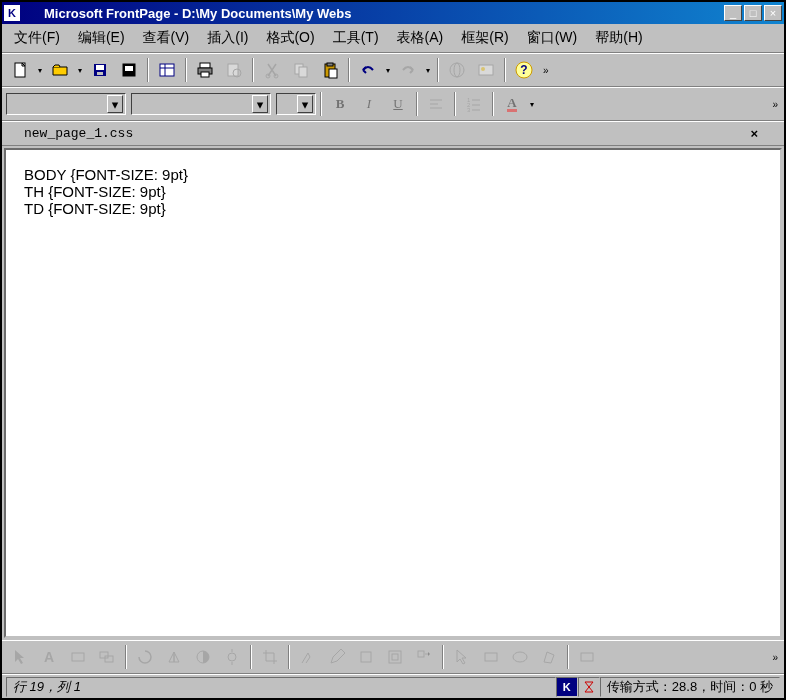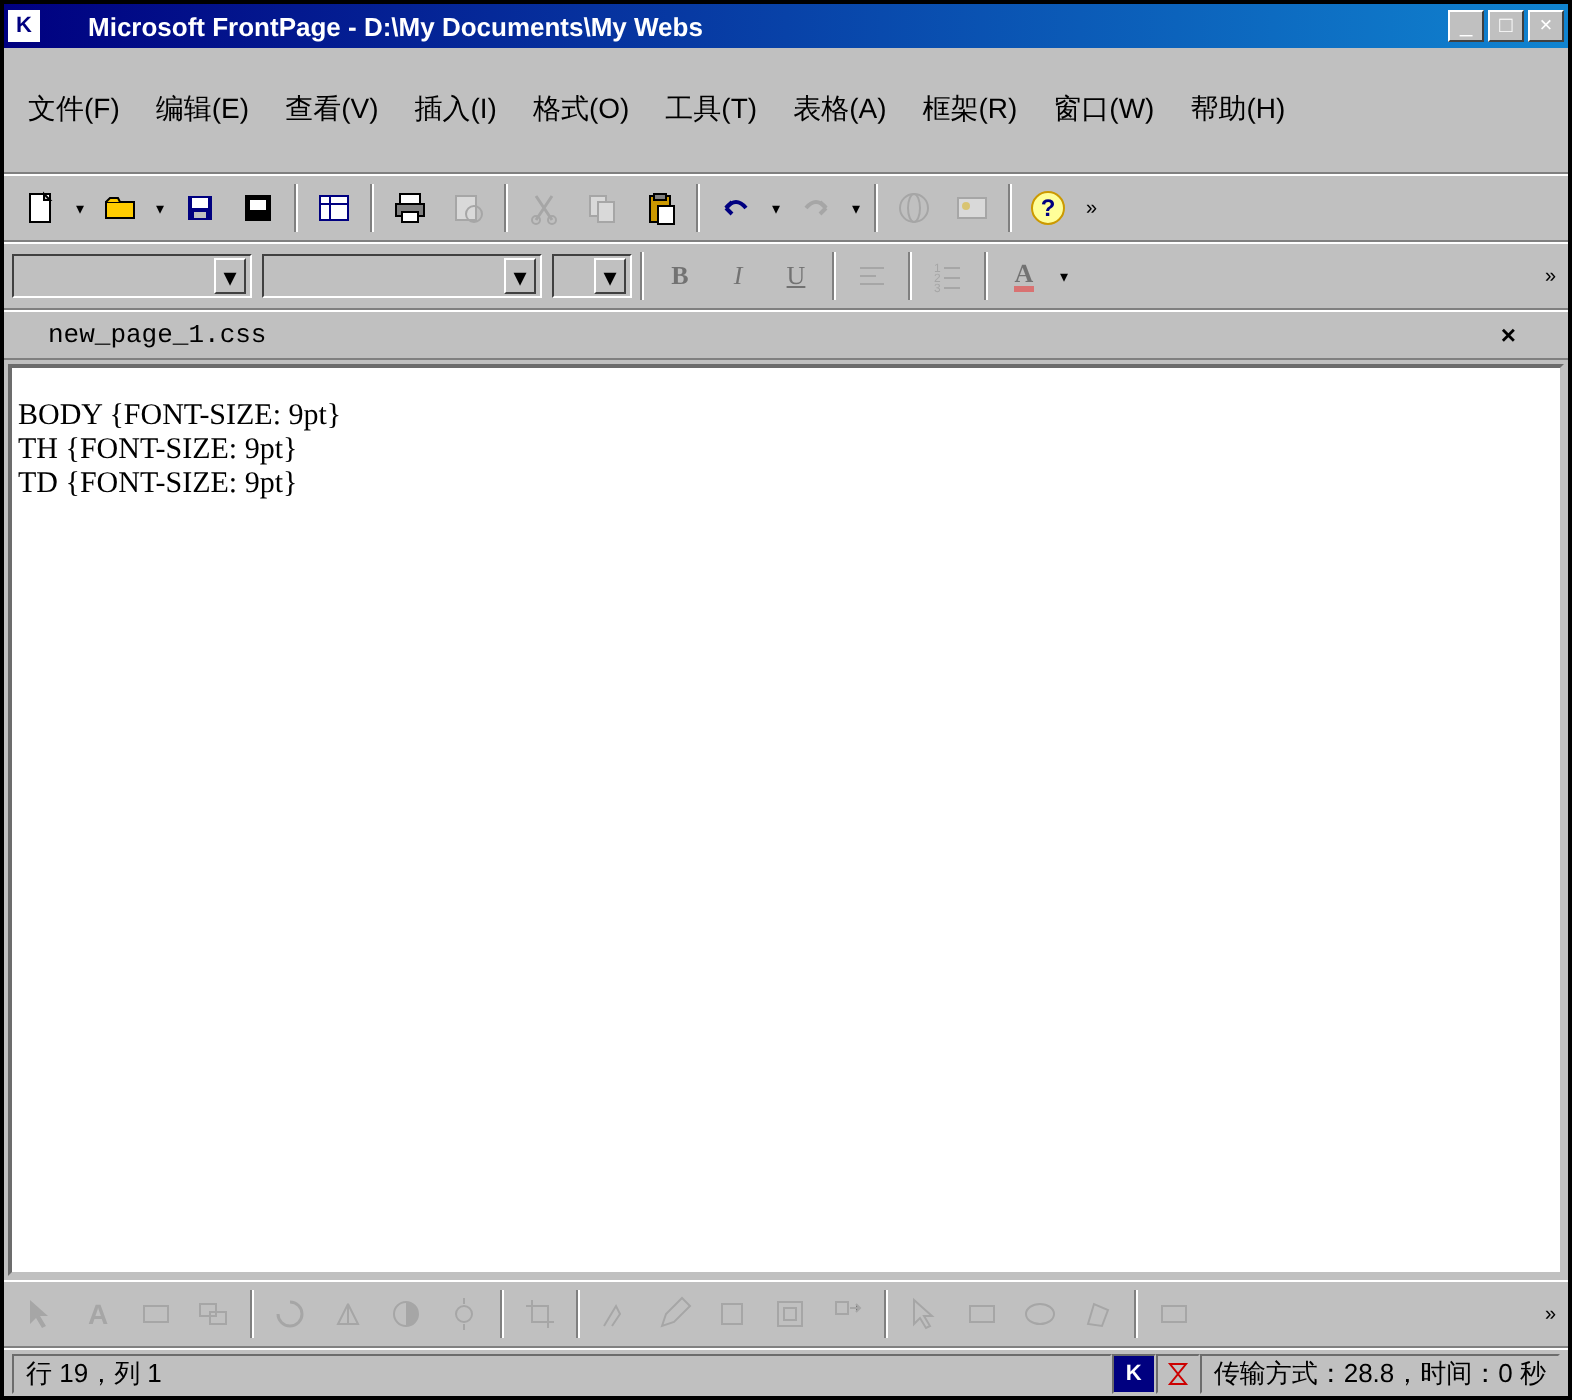--- a/index.html
+++ b/index.html
@@ -3,37 +3,37 @@
 <meta charset="utf-8">
 <style>
 * { margin: 0; padding: 0; box-sizing: border-box; }
 body { font-family: "SimSun", Arial, sans-serif; font-size: 13px; background: #c0c0c0; width: 786px; height: 700px; overflow: hidden; }
 .window { border: 2px solid #000; width: 786px; height: 700px; display: flex; flex-direction: column; background: #c0c0c0; }
 .titlebar { background: linear-gradient(to right, #000080, #1084d0); color: #fff; display: flex; align-items: center; height: 22px; padding: 0 2px; font-size: 13px; }
 .titlebar-icon { width: 16px; height: 16px; background: #fff; color: #000080; font-weight: bold; display: flex; align-items: center; justify-content: center; margin-right: 4px; font-size: 11px; }
 .titlebar-text { flex: 1; font-weight: bold; padding-left: 20px; }
 .window-controls { display: flex; gap: 2px; }
 .window-btn { width: 18px; height: 16px; background: #c0c0c0; border: 1px solid; border-color: #fff #404040 #404040 #fff; display: flex; align-items: center; justify-content: center; font-size: 11px; font-family: Arial; cursor: pointer; }
-.menubar { background: #c0c0c0; padding: 19px 4px; display: flex; flex-wrap: wrap; gap: 2px; border-bottom: 1px solid #808080; }
+.menubar { background: #c0c0c0; padding: 2px 4px; display: flex; flex-wrap: wrap; gap: 2px; border-bottom: 1px solid #808080; }
 .menu-item { padding: 3px 8px; cursor: pointer; font-size: 14px; }
 .toolbar { background: #c0c0c0; border-top: 1px solid #fff; border-bottom: 1px solid #808080; display: flex; align-items: center; height: 34px; padding: 2px 4px; gap: 1px; }
 .tb-btn { width: 28px; height: 26px; border: 1px solid #c0c0c0; display: flex; align-items: center; justify-content: center; cursor: pointer; position: relative; }
 .tb-btn.disabled { opacity: 0.4; cursor: default; }
 .tb-sep { width: 2px; height: 24px; border-left: 1px solid #808080; border-right: 1px solid #fff; margin: 0 3px; }
 .tb-combo { height: 22px; background: #fff; border: 1px solid; border-color: #404040 #fff #fff #404040; display: flex; align-items: center; padding: 0 2px; }
 .tb-combo.disabled { background: #c0c0c0; }
 .combo-arrow { width: 16px; height: 18px; background: #c0c0c0; border: 1px solid; border-color: #fff #404040 #404040 #fff; display: flex; align-items: center; justify-content: center; margin-left: auto; }
 .dropdown-arrow { width: 10px; height: 26px; display: flex; align-items: center; justify-content: center; font-size: 8px; }
 .document-tab { background: #c0c0c0; border-top: 1px solid #fff; padding: 4px 22px; display: flex; align-items: center; font-family: "Courier New", monospace; font-size: 13px; border-bottom: 1px solid #808080; }
 .document-tab-close { margin-left: auto; font-family: Arial; font-weight: bold; cursor: pointer; padding: 0 4px; }
-.editor { flex: 1; background: #fff; padding: 16px 3px; font-family: Liberation Serif, serif; font-size: 15px; white-space: pre; overflow: auto; border: 2px inset #c0c0c0; margin: 2px; }
+.editor { flex: 1; background: #fff; padding: 16px 18px; font-family: Liberation Sans, sans-serif; font-size: 15px; white-space: pre; overflow: auto; border: 2px inset #c0c0c0; margin: 2px; }
 .bottom-toolbar { background: #c0c0c0; border-top: 1px solid #fff; border-bottom: 1px solid #808080; display: flex; align-items: center; height: 34px; padding: 2px 4px; gap: 1px; }
 .statusbar { background: #c0c0c0; border-top: 1px solid #fff; display: flex; align-items: center; height: 24px; padding: 2px 4px; font-size: 13px; }
 .status-panel { border: 1px inset #c0c0c0; padding: 2px 6px; height: 20px; display: flex; align-items: center; }
-.status-panel.flex { flex: 1; }
+.status-panel.flex { flex: 1; font-style: italic; }
 .icon-svg { width: 20px; height: 20px; }
 .overflow-chevron { font-size: 10px; letter-spacing: -2px; cursor: pointer; padding: 0 4px; }
 </style>
 </head>
 <body>
 
 <div class="window">
 
   <div class="titlebar">
     <div class="titlebar-icon">K</div>

